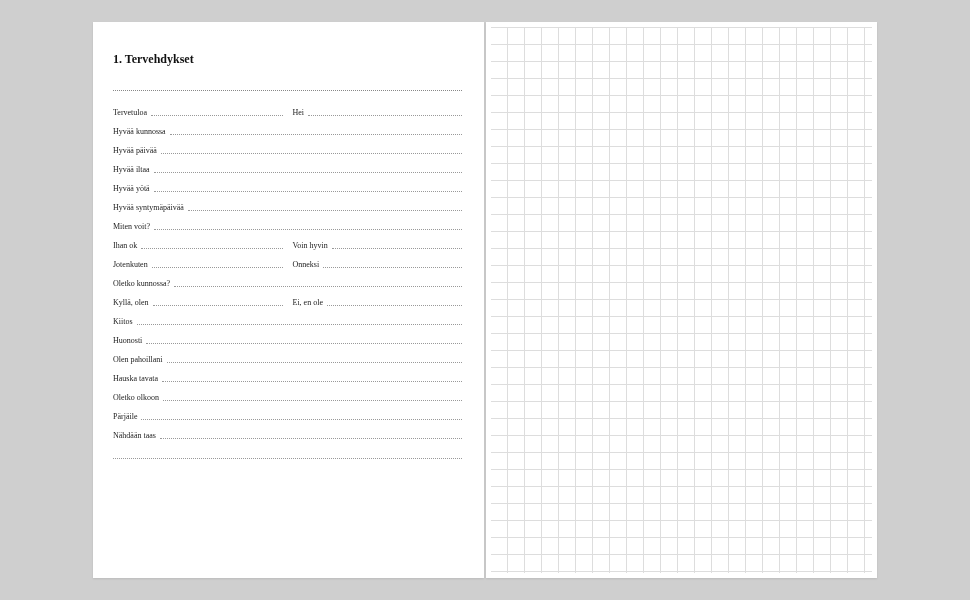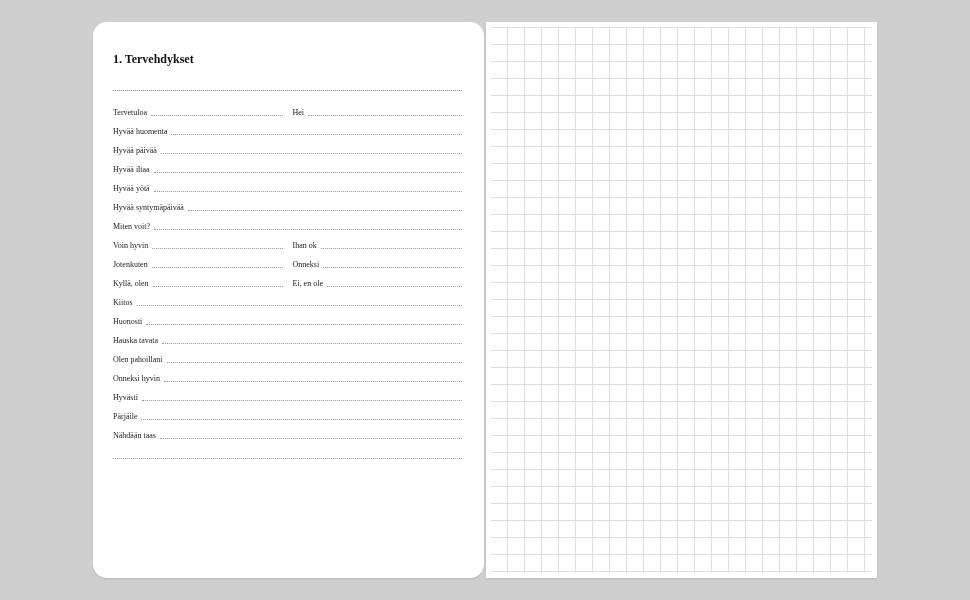--- a/index.html
+++ b/index.html
@@ -19,21 +19,20 @@
   }
   .page {
     width: 391px;
     height: 556px;
     background: #ffffff;
     box-shadow: 0 1px 2px rgba(0,0,0,0.1);
     position: relative;
   }
   .page-left {
     padding: 30px 22px 20px 20px;
-    border-radius: 14px;
   }
   .page-right {
     padding: 5px;
   }
   .section-title {
     font-size: 12px;
     font-weight: bold;
     color: #111;
     margin-bottom: 14px;
   }
@@ -102,21 +101,21 @@
             <span class="label">Tervetuloa</span>
             <span class="line"></span>
           </div>
           <div class="entry">
             <span class="label">Hei</span>
             <span class="line"></span>
           </div>
         </div>
         <div class="row">
           <div class="entry">
-            <span class="label">Hyvää huomenta</span>
+            <span class="label">Hyvää kunnossa</span>
             <span class="line"></span>
           </div>
         </div>
         <div class="row">
           <div class="entry">
             <span class="label">Hyvää päivää</span>
             <span class="line"></span>
           </div>
         </div>
         <div class="row">
@@ -138,40 +137,46 @@
           </div>
         </div>
         <div class="row">
           <div class="entry">
             <span class="label">Miten voit?</span>
             <span class="line"></span>
           </div>
         </div>
         <div class="row">
           <div class="entry">
+            <span class="label">Ihan ok</span>
+            <span class="line"></span>
+          </div>
+          <div class="entry">
             <span class="label">Voin hyvin</span>
             <span class="line"></span>
           </div>
-          <div class="entry">
-            <span class="label">Ihan ok</span>
-            <span class="line"></span>
-          </div>
         </div>
         <div class="row">
           <div class="entry">
             <span class="label">Jotenkuten</span>
             <span class="line"></span>
           </div>
           <div class="entry">
             <span class="label">Onneksi</span>
             <span class="line"></span>
           </div>
         </div>
         <div class="row">
           <div class="entry">
+            <span class="label">Oletko kunnossa?</span>
+            <span class="line"></span>
+          </div>
+        </div>
+        <div class="row">
+          <div class="entry">
             <span class="label">Kyllä, olen</span>
             <span class="line"></span>
           </div>
           <div class="entry">
             <span class="label">Ei, en ole</span>
             <span class="line"></span>
           </div>
         </div>
         <div class="row">
           <div class="entry">
@@ -180,39 +185,33 @@
           </div>
         </div>
         <div class="row">
           <div class="entry">
             <span class="label">Huonosti</span>
             <span class="line"></span>
           </div>
         </div>
         <div class="row">
           <div class="entry">
+            <span class="label">Olen pahoillani</span>
+            <span class="line"></span>
+          </div>
+        </div>
+        <div class="row">
+          <div class="entry">
             <span class="label">Hauska tavata</span>
             <span class="line"></span>
           </div>
         </div>
         <div class="row">
           <div class="entry">
-            <span class="label">Olen pahoillani</span>
-            <span class="line"></span>
-          </div>
-        </div>
-        <div class="row">
-          <div class="entry">
-            <span class="label">Onneksi hyvin</span>
-            <span class="line"></span>
-          </div>
-        </div>
-        <div class="row">
-          <div class="entry">
-            <span class="label">Hyvästi</span>
+            <span class="label">Oletko olkoon</span>
             <span class="line"></span>
           </div>
         </div>
         <div class="row">
           <div class="entry">
             <span class="label">Pärjäile</span>
             <span class="line"></span>
           </div>
         </div>
         <div class="row">

